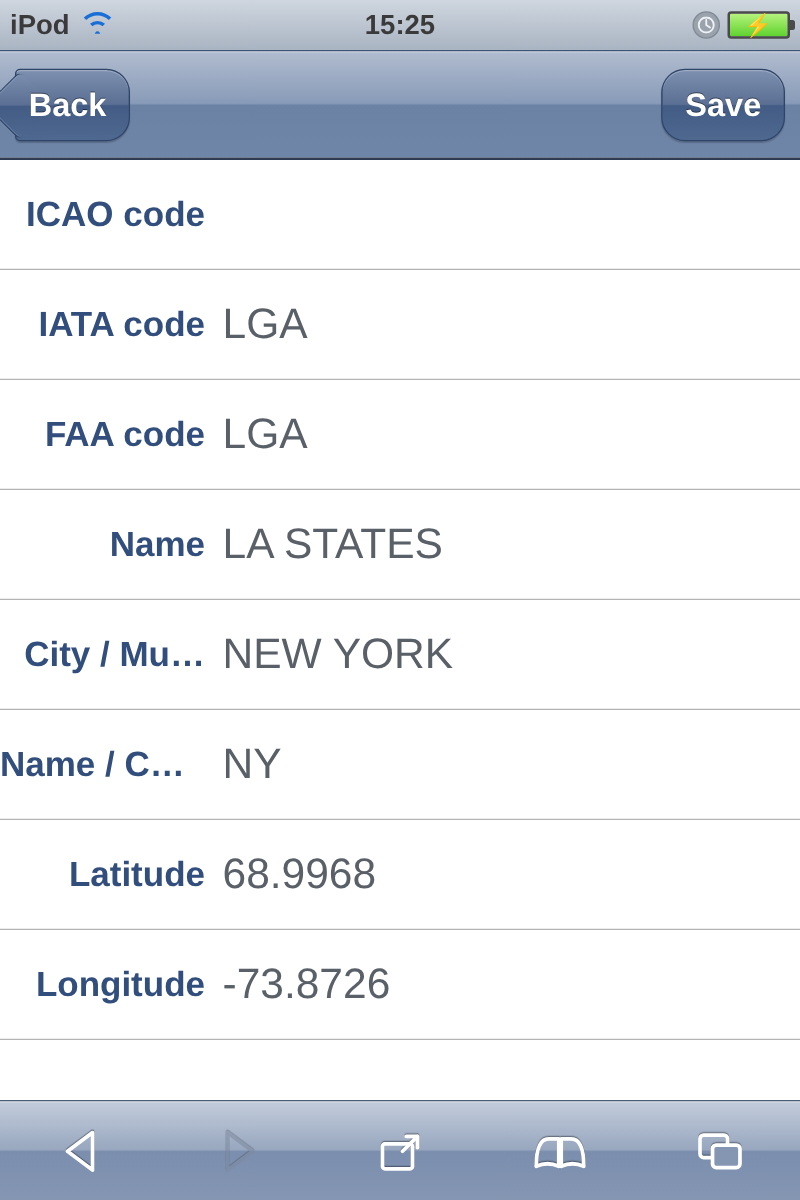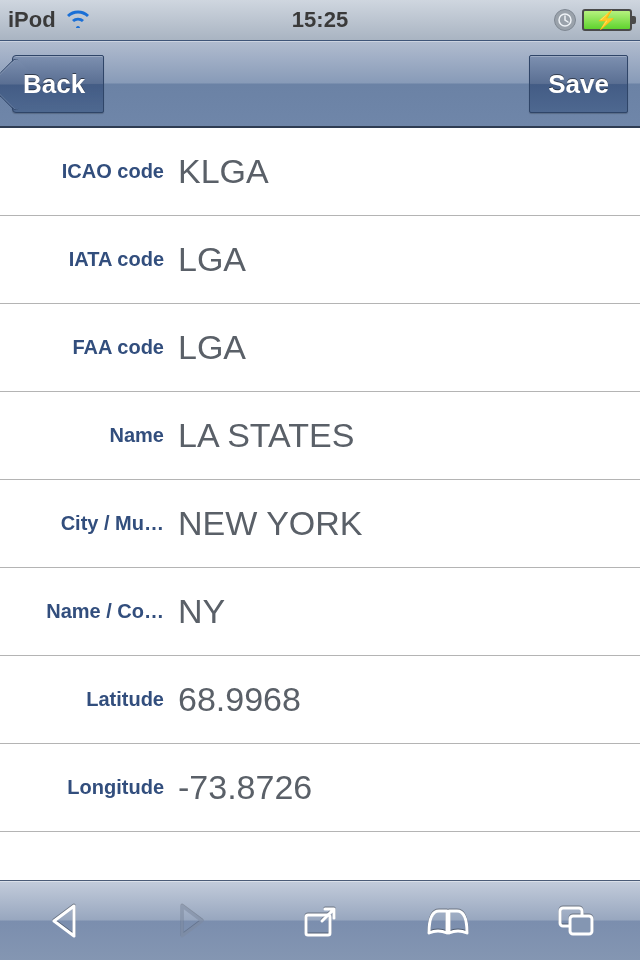--- a/index.html
+++ b/index.html
@@ -55,21 +55,21 @@
   .nav-title {
     color: #fff; font-size: 40px; font-weight: bold;
     text-shadow: 0 -1px 0 rgba(0,0,0,.5);
   }
   .nav-btn {
     position: absolute; top: 14px; height: 58px;
     color: #fff; font-size: 26px; font-weight: bold;
     text-shadow: 0 -1px 0 rgba(0,0,0,.5);
     background: linear-gradient(#7d90b0, #5a6f93 49%, #435c85 51%, #51699000);
     background-color: #4e6890;
-    border: 1px solid #2f4568; border-radius: 2px;
+    border: 1px solid #2f4568; border-radius: 19px;
     box-shadow: inset 0 1px 0 rgba(255,255,255,.25), 0 1px 1px rgba(0,0,0,.2);
     display: inline-flex; align-items: center; padding: 0 18px;
   }
   .nav-btn.save { right: 12px; }
   .nav-btn.back {
     left: 12px;
     border-top-left-radius: 4px;
     border-bottom-left-radius: 4px;
     padding-left: 10px;
   }
@@ -99,21 +99,21 @@
     border-bottom: 1px solid #b4b4b4;
     display: flex; align-items: center;
     padding: 0 14px 0 0;
   }
   .row:first-child { border-top: none; }
   .row .label {
     width: 178px; min-width: 178px;
     text-align: right;
     padding-right: 14px;
     color: #324e7d;
-    font-size: 20px;
+    font-size: 28px;
     font-weight: bold;
     white-space: nowrap; overflow: hidden; text-overflow: ellipsis;
   }
   .row .value {
     flex: 1;
     color: #5a6068;
     font-size: 34px;
     font-weight: 400;
     border: none; outline: none;
     white-space: nowrap; overflow: hidden; text-overflow: ellipsis;
@@ -166,21 +166,20 @@
     <span>Back</span>
   </button>
   <button class="nav-btn save">
     <span>Save</span>
   </button>
 </div>
 
 <div class="content">
   <div class="row">
     <div class="label">ICAO code</div>
-    <div class="value">KLGA</div>
   </div>
   <div class="row">
     <div class="label">IATA code</div>
     <div class="value">LGA</div>
   </div>
   <div class="row">
     <div class="label">FAA code</div>
     <div class="value">LGA</div>
   </div>
   <div class="row">

